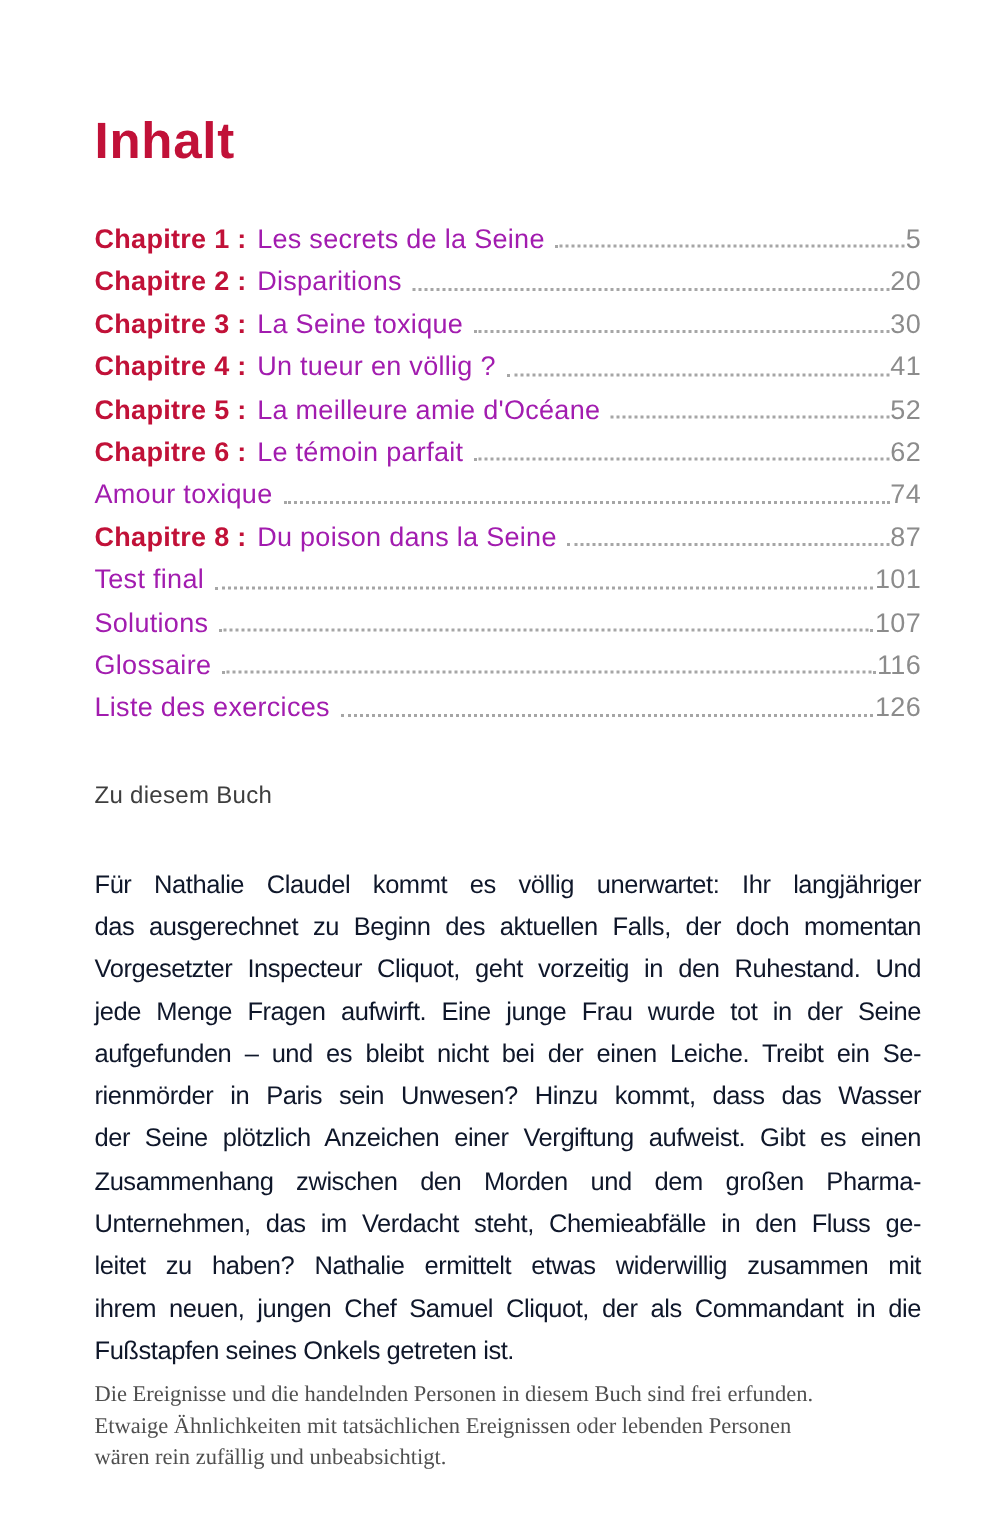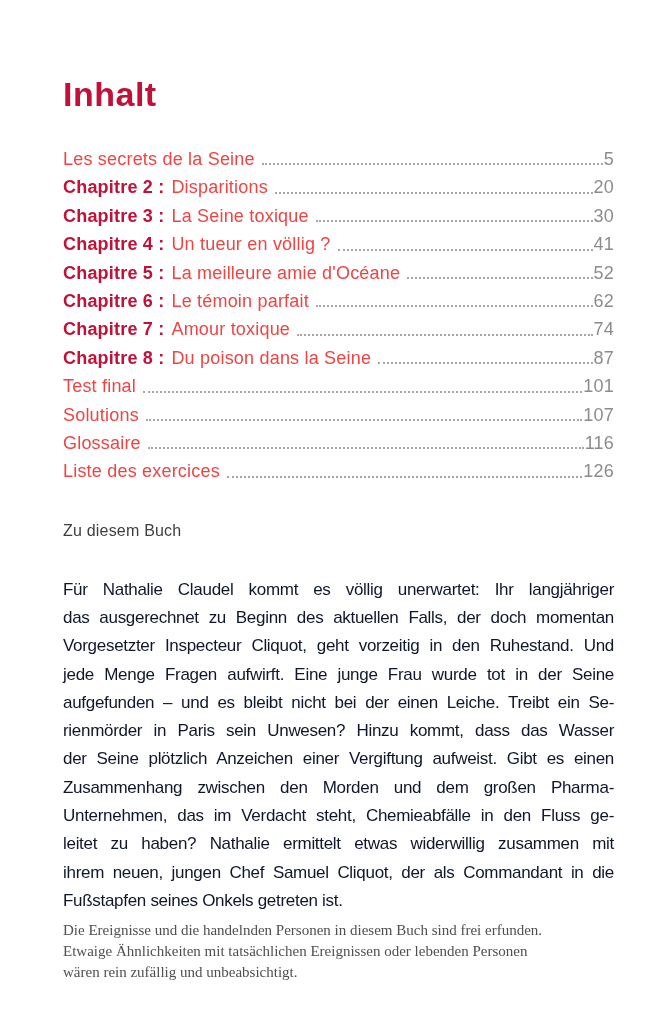--- a/index.html
+++ b/index.html
@@ -37,21 +37,21 @@
     letter-spacing: 0.2px;
   }
   .toc-label {
     color: var(--accent, #C11138);
     font-weight: 700;
     margin-right: 7px;
     white-space: nowrap;
   }
   .toc-label:empty { display: none; }
   .toc-title {
-    color: #ef4444;
+    color: #a21caf;
     white-space: nowrap;
   }
   .toc-leader {
     flex: 1 1 auto;
     min-width: 18px;
     border-bottom: 2px dotted #A6A6A6;
     margin: 0 1px 8px 7px;
   }
   .toc-page {
     color: #8C8C8C;
@@ -91,20 +91,21 @@
   }
 </style>
 </head>
 <body>
 
 <div class="page">
   <h1 class="title">Inhalt</h1>
 
   <div class="toc">
       <div class="toc-row">
+        <span class="toc-label">Chapitre 1 :</span>
         <span class="toc-title">Les secrets de la Seine</span>
         <span class="toc-leader"></span>
         <span class="toc-page">5</span>
       </div>
       <div class="toc-row">
         <span class="toc-label">Chapitre 2 :</span>
         <span class="toc-title">Disparitions</span>
         <span class="toc-leader"></span>
         <span class="toc-page">20</span>
       </div>
@@ -126,21 +127,20 @@
         <span class="toc-leader"></span>
         <span class="toc-page">52</span>
       </div>
       <div class="toc-row">
         <span class="toc-label">Chapitre 6 :</span>
         <span class="toc-title">Le témoin parfait</span>
         <span class="toc-leader"></span>
         <span class="toc-page">62</span>
       </div>
       <div class="toc-row">
-        <span class="toc-label">Chapitre 7 :</span>
         <span class="toc-title">Amour toxique</span>
         <span class="toc-leader"></span>
         <span class="toc-page">74</span>
       </div>
       <div class="toc-row">
         <span class="toc-label">Chapitre 8 :</span>
         <span class="toc-title">Du poison dans la Seine</span>
         <span class="toc-leader"></span>
         <span class="toc-page">87</span>
       </div>

